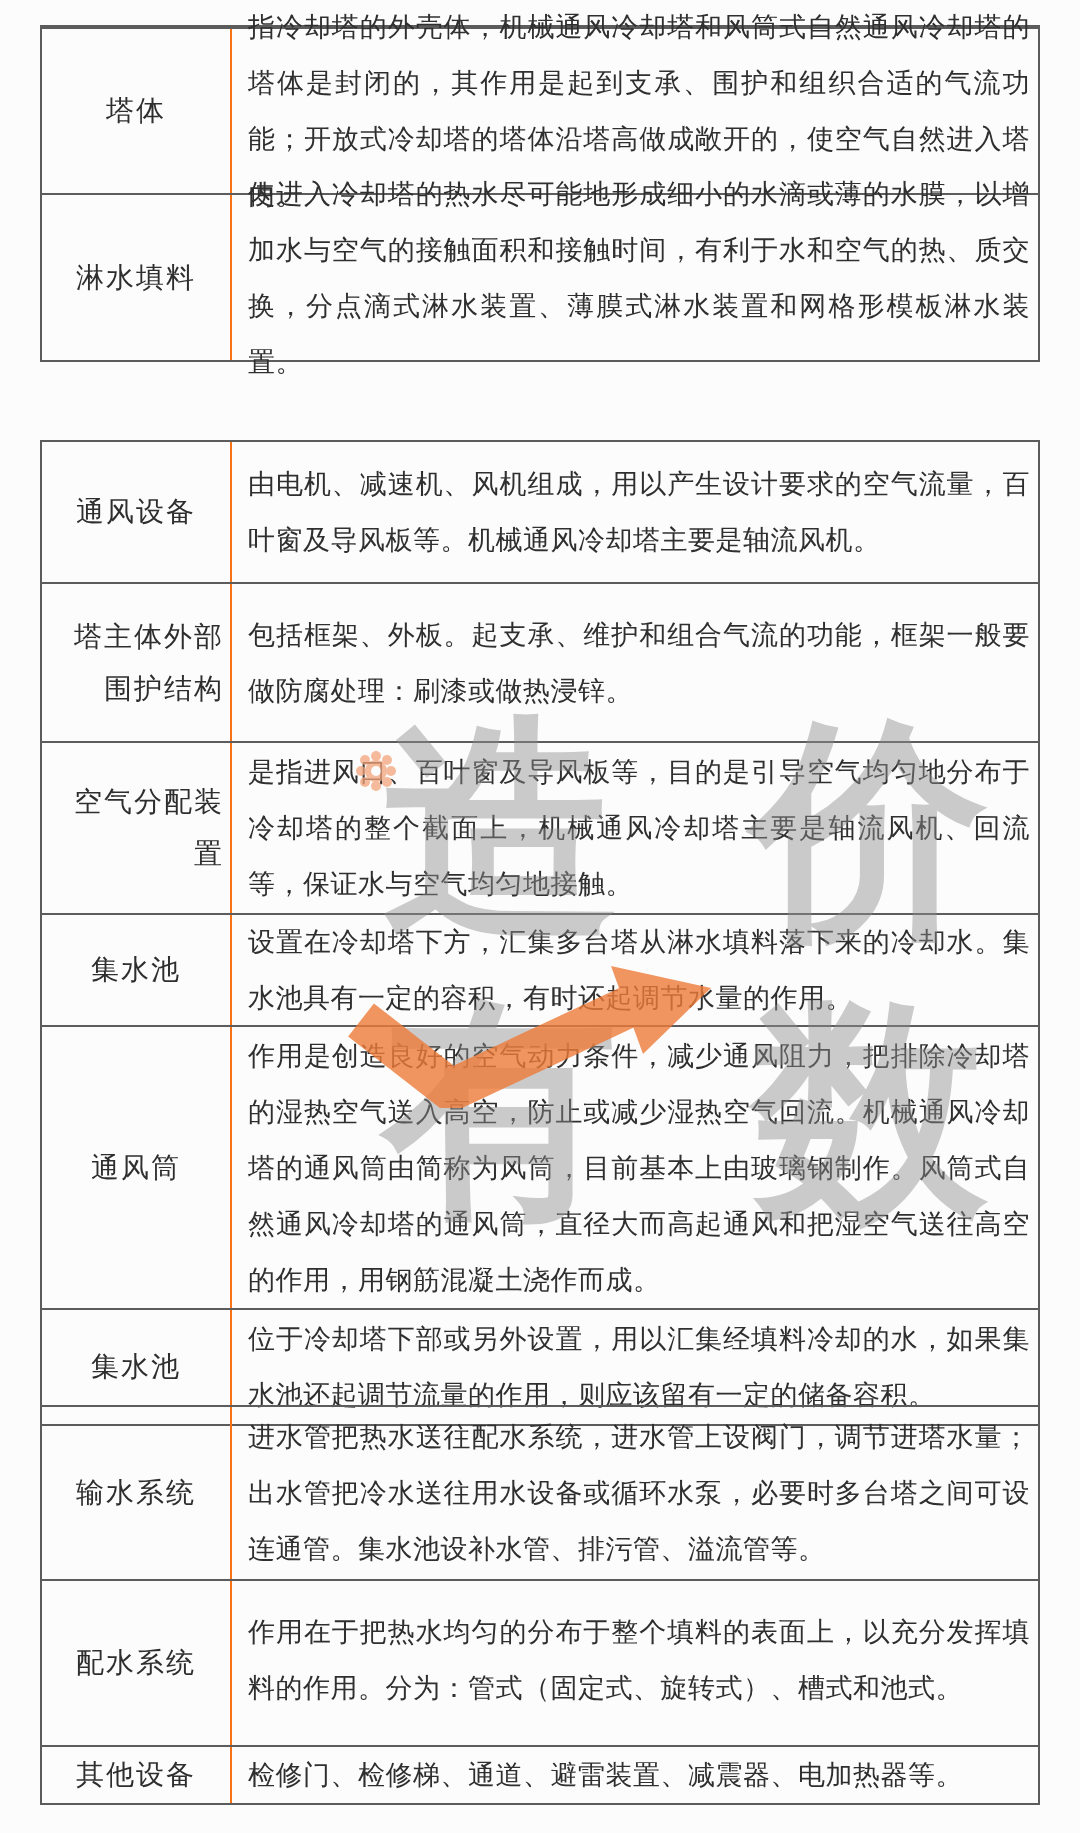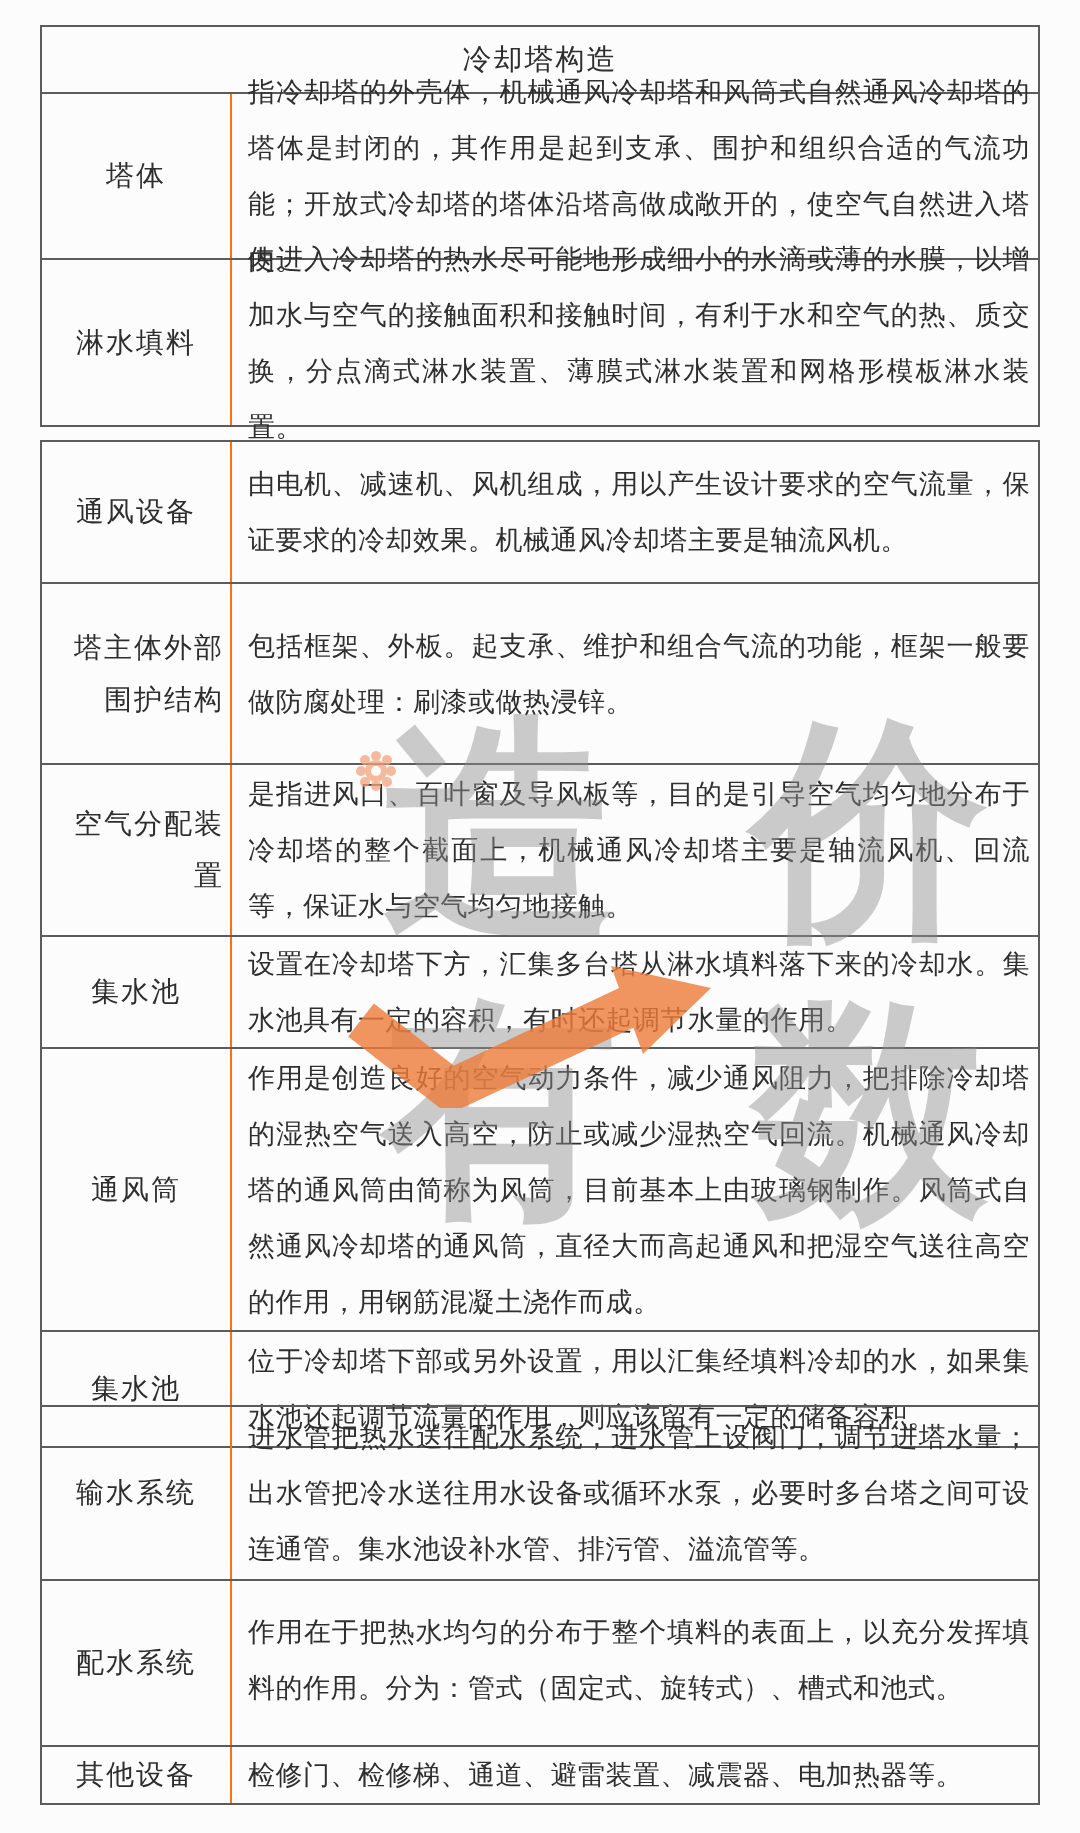--- a/index.html
+++ b/index.html
@@ -21,63 +21,60 @@
   .lbl { width:190px; flex:0 0 190px; border-right:2px solid #f97316;
          display:flex; align-items:center; justify-content:center; text-align:right;
          font-size:28px; color:#2e2e2e; padding:4px 6px; letter-spacing:2px; line-height:52px; }
   .desc { flex:1; display:flex; flex-direction:column; justify-content:center;
           padding:8px 8px 8px 16px; }
   .desc p { font-size:27px; line-height:56px; color:#2f2f2f; letter-spacing:0.5px;
             text-align:justify; }
   .desc.top-align { justify-content:flex-start; padding-top:12px;margin-top:11px; }
 
   
-  .h166{height:166px;} .h167{height:167px;} .h140{height:140px;} .h143{height:181px;}
+  .h166{height:166px;} .h167{height:167px;} .h140{height:140px;} .h143{height:159px;}
   .h172{height:172px;} .h112{height:112px;} .h283{height:283px;} .h116{height:116px;}
   .h166b{height:166px;} .h58{height:58px;}
 
   
   .watermark { position:absolute; left:315px; top:700px; width:740px; height:560px;
                z-index:5; pointer-events:none; }
   .wm-grid { position:absolute; left:0; top:0; width:740px; height:560px;
              display:grid; grid-template-columns:1fr 1fr; grid-template-rows:1fr 1fr; }
   .wm-char { font-family:"DejaVu Sans Mono","Liberation Mono",monospace;
              font-weight:bold; font-size:235px; line-height:260px; color:#8f8f8f;
              opacity:0.45; text-align:center; }
   .wm-gear { position:absolute; left:38px; top:48px; opacity:0.75; }
   .wm-check { position:absolute; left:28px; top:258px; opacity:0.8; }
 </style>
 </head>
 <body>
 
 <div class="page">
 
   <div class="tbl sec-a">
-    <div class="title-row">
-      <span>冷却塔构造</span>
-    </div>
     <div class="row h166">
       <div class="lbl">塔体</div>
       <div class="desc">
           <p>指冷却塔的外壳体，机械通风冷却塔和风筒式自然通风冷却塔的塔体是封闭的，其作用是起到支承、围护和组织合适的气流功能；开放式冷却塔的塔体沿塔高做成敞开的，使空气自然进入塔内。</p>
         </div>
     </div>
     <div class="row h167">
       <div class="lbl">淋水填料</div>
       <div class="desc">
           <p>使进入冷却塔的热水尽可能地形成细小的水滴或薄的水膜，以增加水与空气的接触面积和接触时间，有利于水和空气的热、质交换，分点滴式淋水装置、薄膜式淋水装置和网格形模板淋水装置。</p>
         </div>
     </div>
   </div>
 
   <div class="tbl sec-b">
     <div class="row h140">
       <div class="lbl">通风设备</div>
       <div class="desc">
-          <p>由电机、减速机、风机组成，用以产生设计要求的空气流量，保证要求的冷却效果。机械通风冷却塔主要是轴流风机。</p>
+          <p>由电机、减速机、风机组成，用以产生设计要求的空气流量，百叶窗及导风板等。机械通风冷却塔主要是轴流风机。</p>
         </div>
     </div>
     <div class="row h143">
       <div class="lbl">塔主体外部围护结构</div>
       <div class="desc">
           <p>包括框架、外板。起支承、维护和组合气流的功能，框架一般要做防腐处理：刷漆或做热浸锌。</p>
         </div>
     </div>
     <div class="row h172">
       <div class="lbl">空气分配装置</div>

